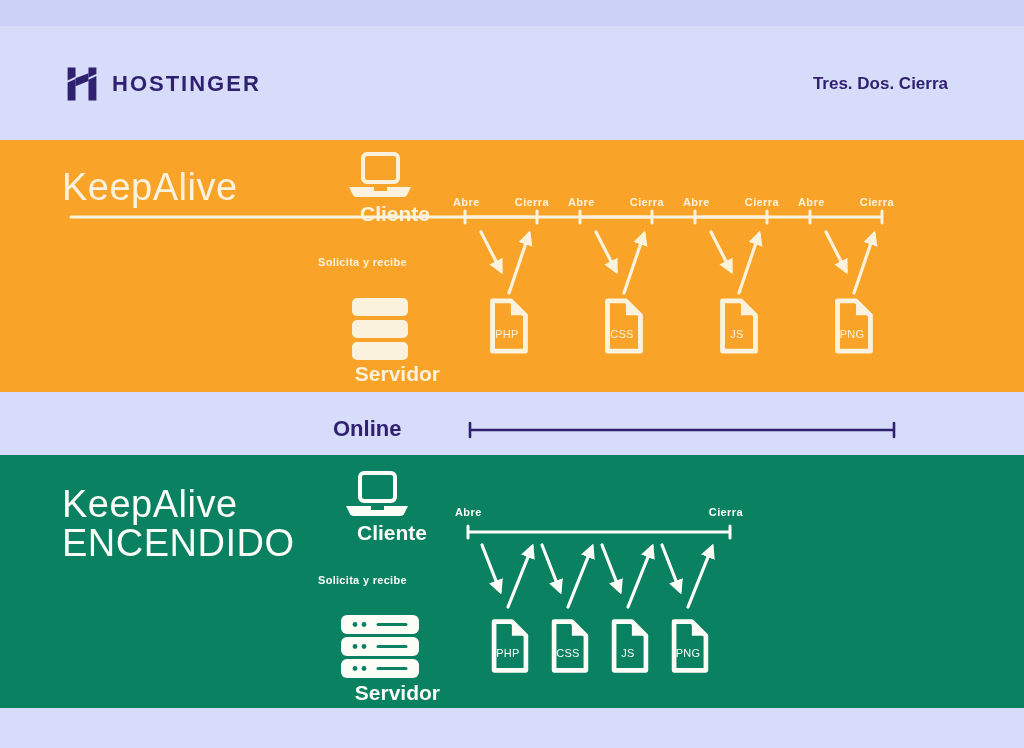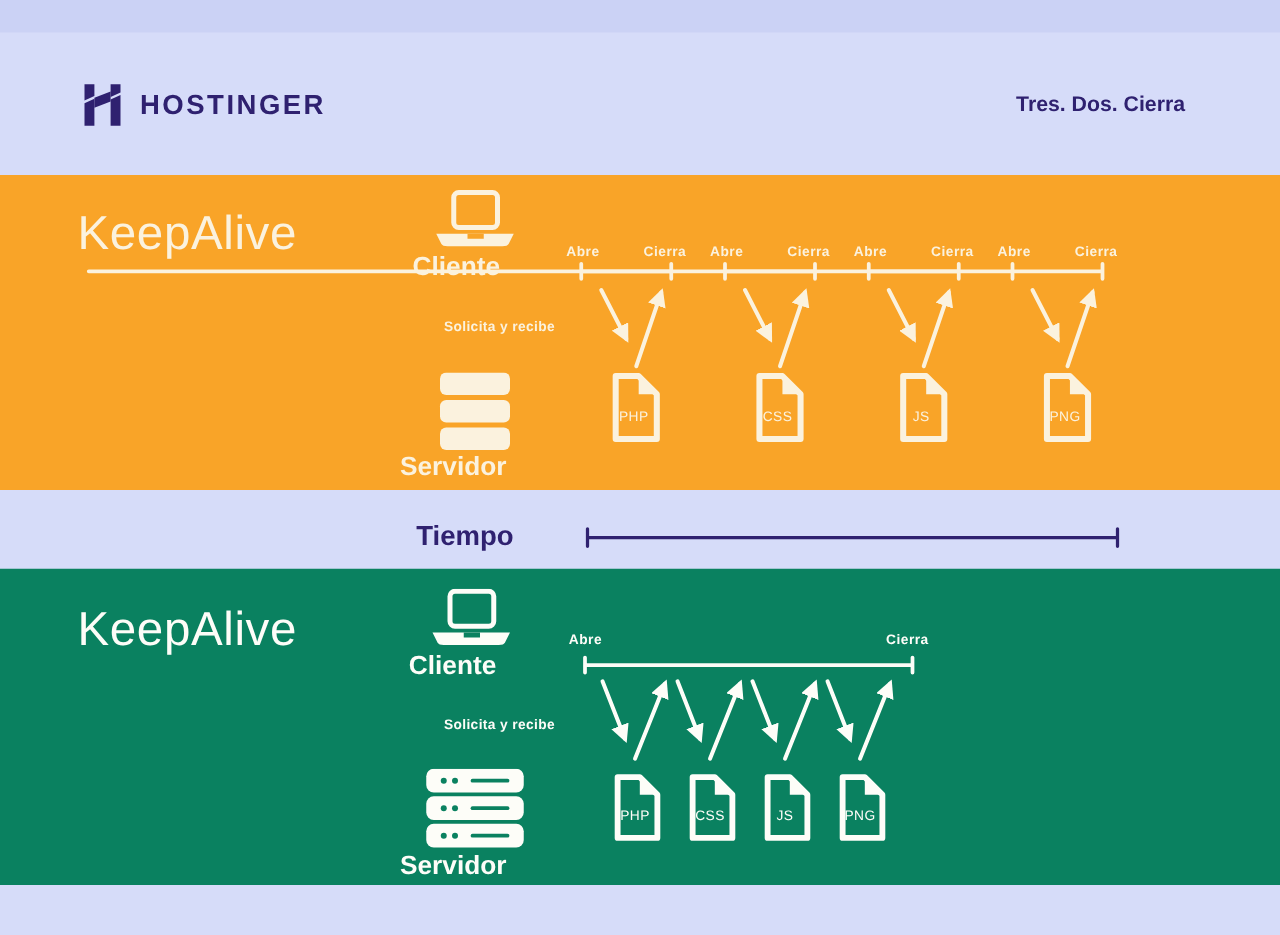--- a/index.html
+++ b/index.html
@@ -16,22 +16,22 @@
   .header{position:absolute;left:0;top:0;width:1024px;height:140px;background:#D6DCF9;}
   .header-topstrip{position:absolute;left:0;top:0;width:1024px;height:26px;background:#CBD2F5;}
   .brand{position:absolute;left:64px;top:66px;display:flex;align-items:center;gap:12px;}
   .brand svg{display:block;}
   .brand-name{color:#2F2170;font-size:22px;font-weight:700;letter-spacing:2px;}
   .tagline{position:absolute;right:76px;top:74px;color:#2F2170;font-size:17px;font-weight:700;}
 
   
   .band{position:absolute;left:0;width:1024px;}
   .sec-title{position:absolute;left:62px;font-weight:400;font-size:38px;line-height:39px;letter-spacing:.5px;}
-  .col-label{position:absolute;text-align:left;font-weight:700;font-size:21px;}
-  .small-label{position:absolute;text-align:right;font-weight:700;font-size:11px;letter-spacing:.3px;}
+  .col-label{position:absolute;text-align:right;font-weight:700;font-size:21px;}
+  .small-label{position:absolute;text-align:left;font-weight:700;font-size:11px;letter-spacing:.3px;}
   .oc-label{position:absolute;font-weight:700;font-size:11px;letter-spacing:.4px;display:flex;justify-content:space-between;}
   .overlay{position:absolute;left:0;top:0;}
   .file{position:absolute;}
   .file svg{position:absolute;left:0;top:0;width:100%;height:100%;}
   .file .file-label{position:absolute;left:0;right:4px;text-align:center;font-weight:400;font-size:11px;letter-spacing:.3px;}
   .icon-abs{position:absolute;}
 
   
   .sec-off{top:140px;height:252px;background:#F9A428;color:#FBF2DE;}
   
@@ -154,29 +154,30 @@
     <div class="file" style="left:832px;top:156px;width:44px;height:60px;">
       <svg viewBox="0 0 44 62">
           <path d="M5,5 H24 L39,20 V57 H5 Z" fill="none" stroke="#FBF2DE" stroke-width="5" stroke-linejoin="round"></path>
           <path d="M24,5 L39,20 H24 Z" fill="#FBF2DE"></path>
         </svg>
       <span class="file-label" style="top:32px;">PNG</span>
     </div>
   </div>
 
   <div class="band sec-time">
-    <div class="tiempo-label">Tiempo</div>
+    <div class="tiempo-label">Online</div>
     <svg class="overlay" width="1024" height="63" viewBox="0 0 1024 63">
       <path d="M470,31 V45 M470,38 H894 M894,31 V45" stroke="#2F2170" stroke-width="2.6" fill="none" stroke-linecap="round"></path>
     </svg>
   </div>
 
   <div class="band sec-on">
     <div class="sec-title" style="top:30px;">
       <div>KeepAlive</div>
+      <div>ENCENDIDO</div>
     </div>
 
     <span class="icon-abs" style="left:344px;top:16px;">
       <svg width="66" height="48" viewBox="0 0 66 48">
         <rect x="16" y="2" width="35" height="28" rx="4" fill="none" stroke="#FDFDF8" stroke-width="4"></rect>
         <path d="M2,35 H64 L60,43 Q59,45 55,45 H11 Q7,45 6,43 Z" fill="#FDFDF8"></path>
         <rect x="27" y="35" width="13" height="4" fill="#0A8160"></rect>
       </svg>
     </span>
     <div class="col-label" style="left:327px;top:66px;width:100px;">Cliente</div>

